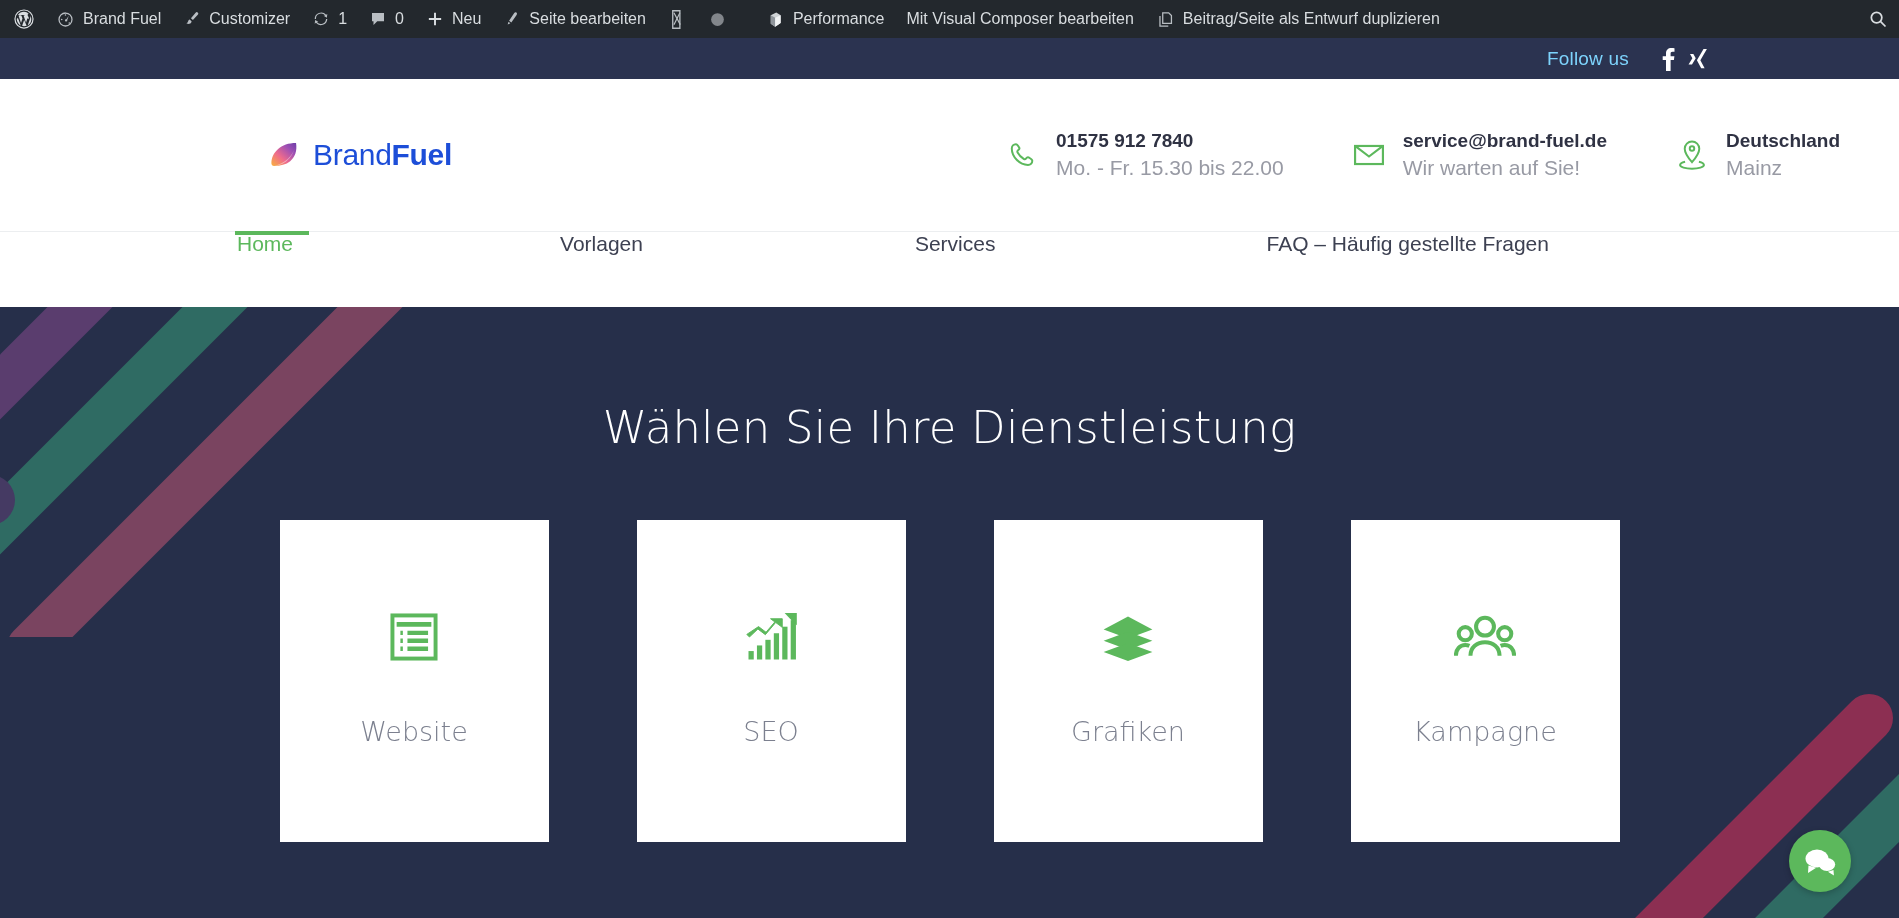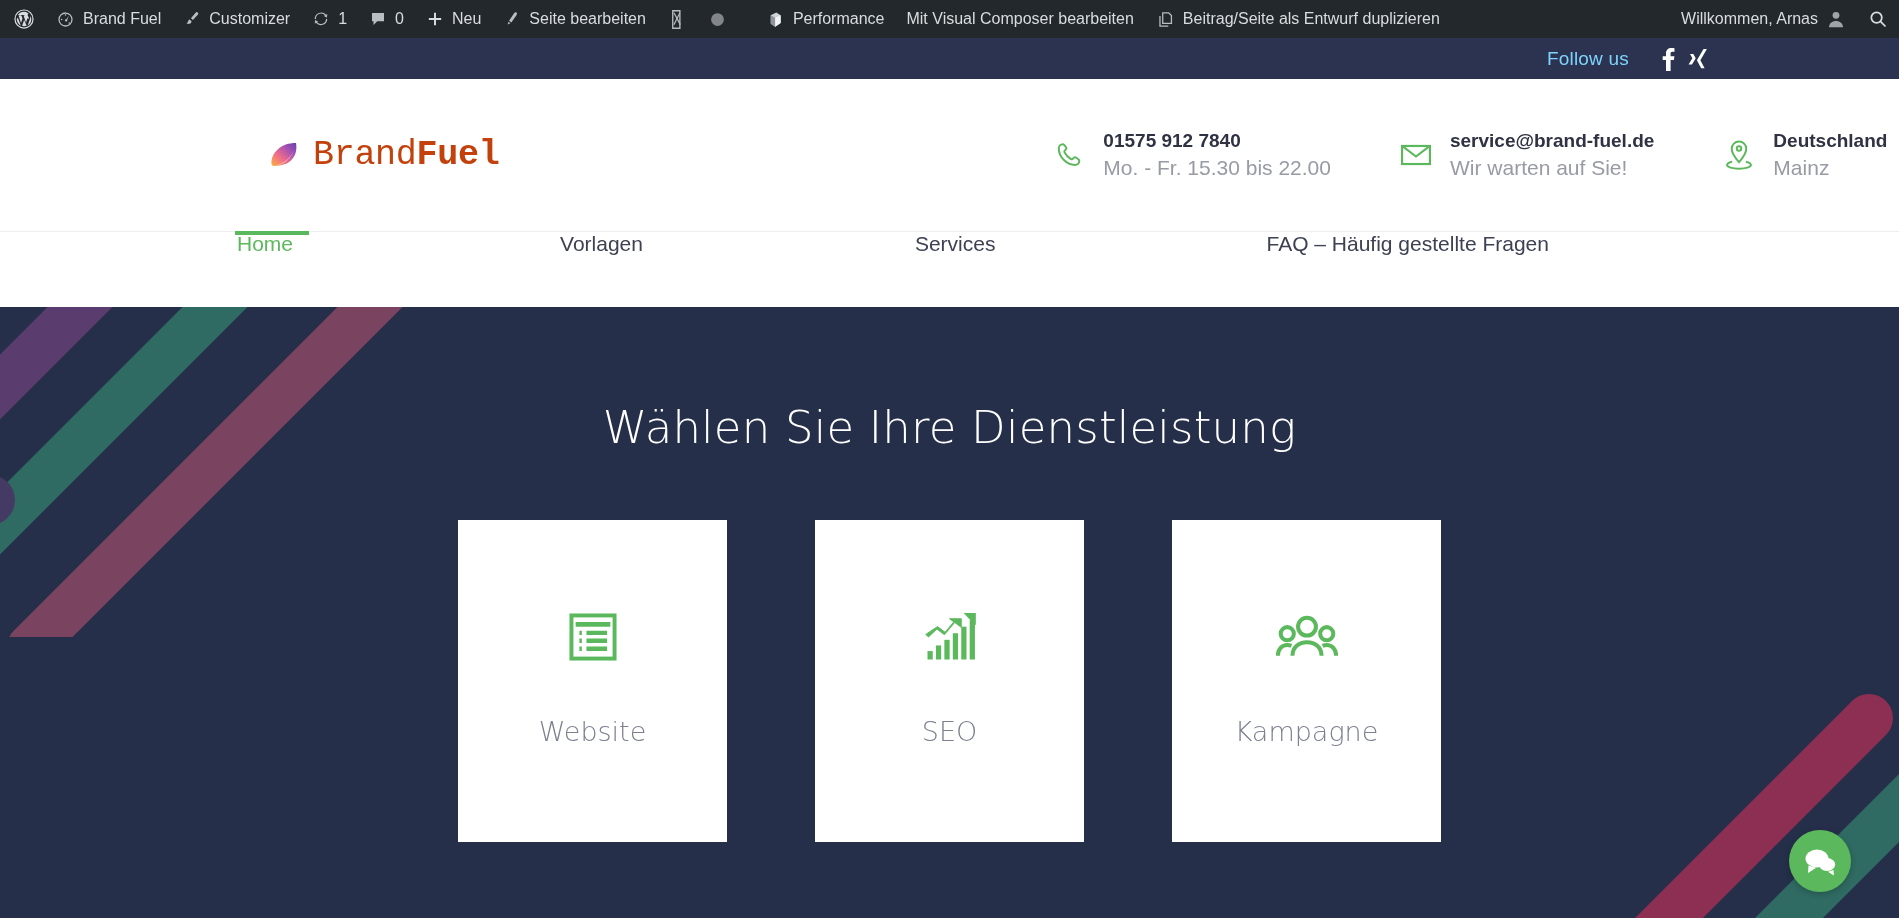--- a/index.html
+++ b/index.html
@@ -56,22 +56,22 @@
     height: 152px;
     display: flex; align-items: center;
     position: relative; z-index: 40;
   }
   #brand-logo {
     display: flex; align-items: center; gap: 11px;
     margin-left: 268px; cursor: pointer;
   }
   #brand-mark { width: 34px; height: 34px; display:block; }
   #brand-word {
-    font-size: 35px; color: #c2410c; letter-spacing: -.3px;
-    font-family: Liberation Mono, monospace;
+    font-size: 30px; color: #1d4ed8; letter-spacing: -.3px;
+    font-family: Liberation Sans, sans-serif;
   }
   #brand-word b { font-weight: bold; }
 
   #header-contacts {
     display: flex; align-items: center;
     margin-left: 553px;
     gap: 68px;
   }
   .contact-block { display: flex; align-items: center; gap: 17px; }
   .contact-ico { width: 34px; height: 38px; color: #5cb85c; display:flex; align-items:center; justify-content:center; }
@@ -271,29 +271,20 @@
       <svg width="19" height="19" viewBox="0 0 24 24" fill="none" stroke="#b9bec3" stroke-width="1.6">
         <path d="M8.5 3.5h7.5l3.5 3.5v10h-11z"></path>
         <path d="M5 7.5v13h10.5"></path>
       </svg>
     </span>
     <span>Beitrag/Seite als Entwurf duplizieren</span>
   </div>
 
   <span class="ab-spacer"></span>
 
-  <div class="ab-item">
-    <span>Willkommen, Arnas</span>
-    <span class="ab-ico">
-      <svg width="20" height="20" viewBox="0 0 24 24" fill="#9ea4a9">
-        <circle cx="12" cy="7.6" r="4.1"></circle>
-        <path d="M3.6 22c0-4.7 3.8-7.6 8.4-7.6s8.4 2.9 8.4 7.6z"></path>
-      </svg>
-    </span>
-  </div>
 
   <div class="ab-item">
     <span class="ab-ico">
       <svg width="20" height="20" viewBox="0 0 24 24" fill="none" stroke="#d9dde0" stroke-width="2.1">
         <circle cx="10.3" cy="10.3" r="6.3"></circle>
           <path d="M15.2 15.2L21 21"></path>
       </svg>
     </span>
   </div>
 </div>
@@ -440,20 +431,30 @@
             <rect x="35" y="28" width="5.6" height="28"></rect>
             <rect x="44" y="21" width="5.6" height="35"></rect>
             <rect x="53" y="14" width="5.6" height="42"></rect>
             <path d="M9 32l9-8.5l8 6l11-13l7 5.2V12.5h-12.5l4.6 3.4l-9.4 11l-8-6L6.2 29.2z" stroke="#5cb85c" stroke-width="1"></path>
             <path d="M46.5 6.5h13v13l-4.6-4.2l-4.4-4.6z"></path>
           </svg>
         </span>
         <span class="card-label">SEO</span>
       </div>
 
+      <div class="service-card">
+        <span class="card-ico">
+          <svg width="60" height="60" viewBox="0 0 64 64" fill="#5cb85c">
+            <path d="M32 10L58 24l-26 9.5L6 24z"></path>
+            <path d="M32 26.5L58 36l-26 9.5L6 36z"></path>
+            <path d="M32 38.5L58 48l-26 9.5L6 48z"></path>
+          </svg>
+        </span>
+        <span class="card-label">Grafiken</span>
+      </div>
 
       <div class="service-card">
         <span class="card-ico">
           <svg width="62" height="56" viewBox="0 0 66 56" fill="none" stroke="#5cb85c" stroke-width="4.3">
             <circle cx="33" cy="17" r="9.5"></circle>
             <path d="M17.5 48c0-9 7-14.5 15.5-14.5S48.5 39 48.5 48"></path>
             <circle cx="12" cy="24.5" r="7"></circle>
             <path d="M2 48c0-7 4.4-11.5 10-11.5c1.6 0 3.1.4 4.4 1"></path>
             <circle cx="54" cy="24.5" r="7"></circle>
             <path d="M64 48c0-7-4.4-11.5-10-11.5c-1.6 0-3.1.4-4.4 1"></path>

